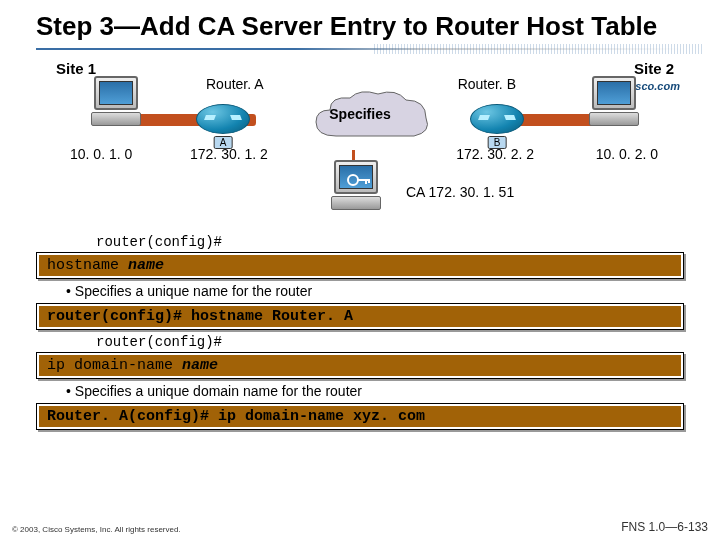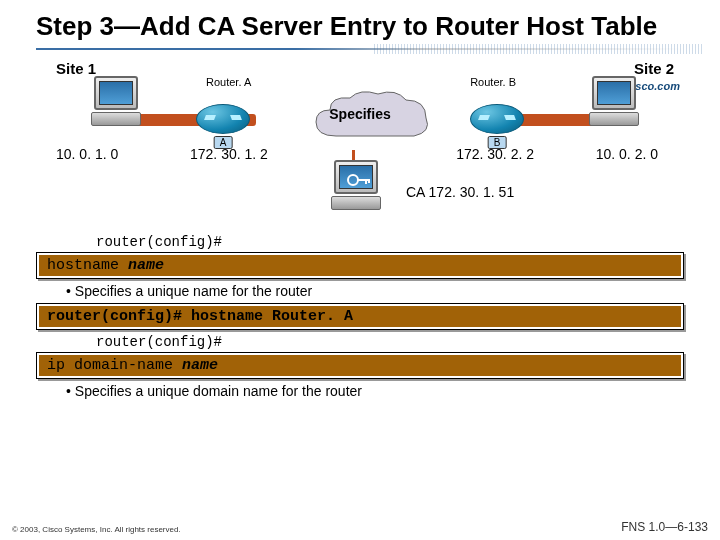--- a/index.html
+++ b/index.html
@@ -26,30 +26,30 @@
 
   .router { position: absolute; width: 54px; height: 30px; top: 44px; z-index: 2; }
   .router-body { width: 54px; height: 30px; background: radial-gradient(ellipse at 30% 25%, #6cc6e3, #1384b0 60%, #0a5a7a); border-radius: 50%; border: 1px solid #0a5a7a; position: relative; }
   .router-body::before, .router-body::after { content: ""; position: absolute; width: 10px; height: 5px; background: #b8f0ff; top: 10px; }
   .router-body::before { left: 8px; transform: skewX(-20deg); }
   .router-body::after { right: 8px; transform: skewX(20deg); }
   .router-a { left: 160px; }
   .router-b { right: 160px; }
   .router-letter { position: absolute; top: 32px; left: 50%; transform: translateX(-50%); background: #b8d8f0; border: 1px solid #333; font-size: 10px; padding: 0 5px; border-radius: 2px; }
 
-  .router-label { position: absolute; top: 16px; font-size: 11px; }
+  .router-label { position: absolute; top: 16px; font-size: 14px; }
   .router-label-a { left: 170px; }
   .router-label-b { right: 168px; }
 
   .cloud { position: absolute; left: 270px; top: 26px; width: 130px; height: 62px; z-index: 1; }
   .cloud svg { width: 100%; height: 100%; }
   .cloud-label { position: absolute; top: 46px; left: 50%; transform: translateX(-50%); font-weight: bold; font-size: 14px; z-index: 3; }
 
   .ip { position: absolute; top: 86px; font-size: 14px; }
-  .ip-pc1 { left: 20px; text-align: center; }
+  .ip-pc1 { left: 34px; text-align: center; }
   .ip-ra { left: 154px; }
   .ip-rb { right: 150px; }
   .ip-pc2 { right: 26px; }
 
   .ca-pc { position: absolute; left: 290px; top: 100px; width: 60px; z-index: 2; }
   .ca-line { position: absolute; left: 316px; top: 90px; width: 3px; height: 12px; background: #c24f1e; }
   .ca-key { position: absolute; width: 28px; height: 24px; left: 5px; top: 2px; }
   .ca-label { position: absolute; left: 370px; top: 124px; font-size: 14px; }
 
   .content { margin-top: 2px; }
@@ -138,17 +138,18 @@
       <span>hostname </span><span class="arg">name</span>
     </div>
     <div class="bullet">Specifies a unique name for the router</div>
     <div class="codebox cmd-input">router(config)# hostname Router. A</div>
 
     <div class="prompt">router(config)#</div>
     <div class="codebox">
       <span>ip domain-name </span><span class="arg">name</span>
     </div>
     <div class="bullet">Specifies a unique domain name for the router</div>
+    <div class="codebox cmd-input">Router. A(config)# ip domain-name xyz. com</div>
   </div>
 
   <div class="footer-left">© 2003, Cisco Systems, Inc. All rights reserved.</div>
   <div class="footer-right">FNS 1.0—6-133</div>
 </div>
 
 </body></html>

